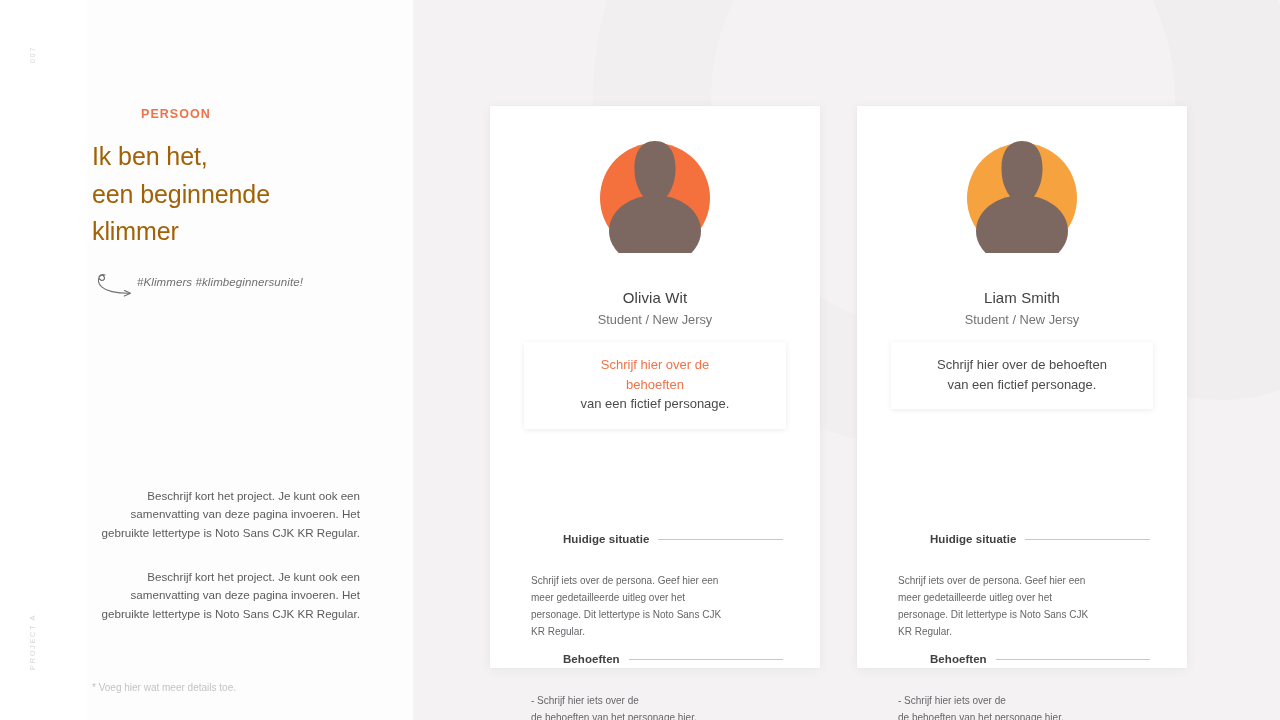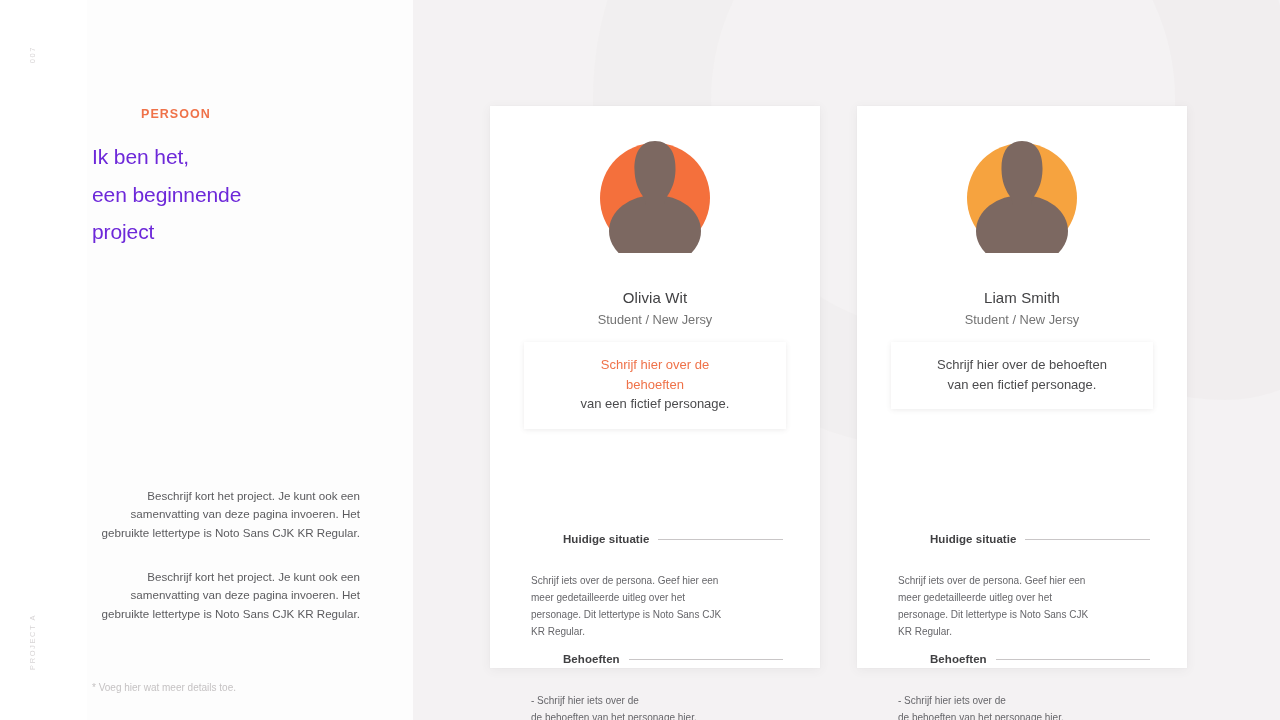--- a/index.html
+++ b/index.html
@@ -90,24 +90,24 @@
     font-size:12.5px;
     font-weight:bold;
     letter-spacing:1.05px;
     color:#ef7249;
     padding-left:48px;
   }
   .headline {
     position:absolute;
     left:92px; top:138px;
     width:300px;
-    font-size:21px;
+    font-size:25px;
     line-height:37.5px;
     font-weight:normal;
-    color:#6d28d9;
+    color:#a16207;
     letter-spacing:-.1px;
   }
 
   .hashline {
     position:absolute;
     left:92px; top:272px;
     width:300px;
     height:26px;
   }
   .doodle-arrow {
@@ -250,23 +250,30 @@
   </div>
 
   <span class="edge-label edge-page">007</span>
   <span class="edge-label edge-project">PROJECT A</span>
 
   <div class="eyebrow">PERSOON</div>
 
   <h1 class="headline">
     <span>Ik ben het,</span><br>
     <span>een beginnende</span><br>
-    <span>project</span>
+    <span>klimmer</span>
   </h1>
 
+  <div class="hashline">
+    <svg class="doodle-arrow" viewBox="0 0 48 26">
+      <path d="M13 3 C8.5 1.5 5.5 5 8 7.5 C10.2 9.7 13.5 7.6 12.2 4.8 C10.8 1.8 6.5 3.6 6.4 8 C6.3 13.2 11.5 17.8 20 19.6 C26 20.9 31 21.2 37 21.3" fill="none" stroke="#6f6f72" stroke-width="1.1" stroke-linecap="round"></path>
+      <path d="M32.5 18.4 L38.5 21.3 L32.3 24" fill="none" stroke="#6f6f72" stroke-width="1.1" stroke-linecap="round" stroke-linejoin="round"></path>
+    </svg>
+    <span class="hashtag">#Klimmers #klimbeginnersunite!</span>
+  </div>
 
   <p class="para para-1">Beschrijf kort het project. Je kunt ook een samenvatting van deze pagina invoeren. Het gebruikte lettertype is Noto Sans CJK KR Regular.</p>
   <p class="para para-2">Beschrijf kort het project. Je kunt ook een samenvatting van deze pagina invoeren. Het gebruikte lettertype is Noto Sans CJK KR Regular.</p>
   <p class="footnote">* Voeg hier wat meer details toe.</p>
 
   <div class="card card-1">
     <div class="avatar">
       <svg viewBox="0 0 118 118">
         <circle cx="59" cy="63" r="55" fill="#f4703c"></circle>
         <g fill="#7c6861">

